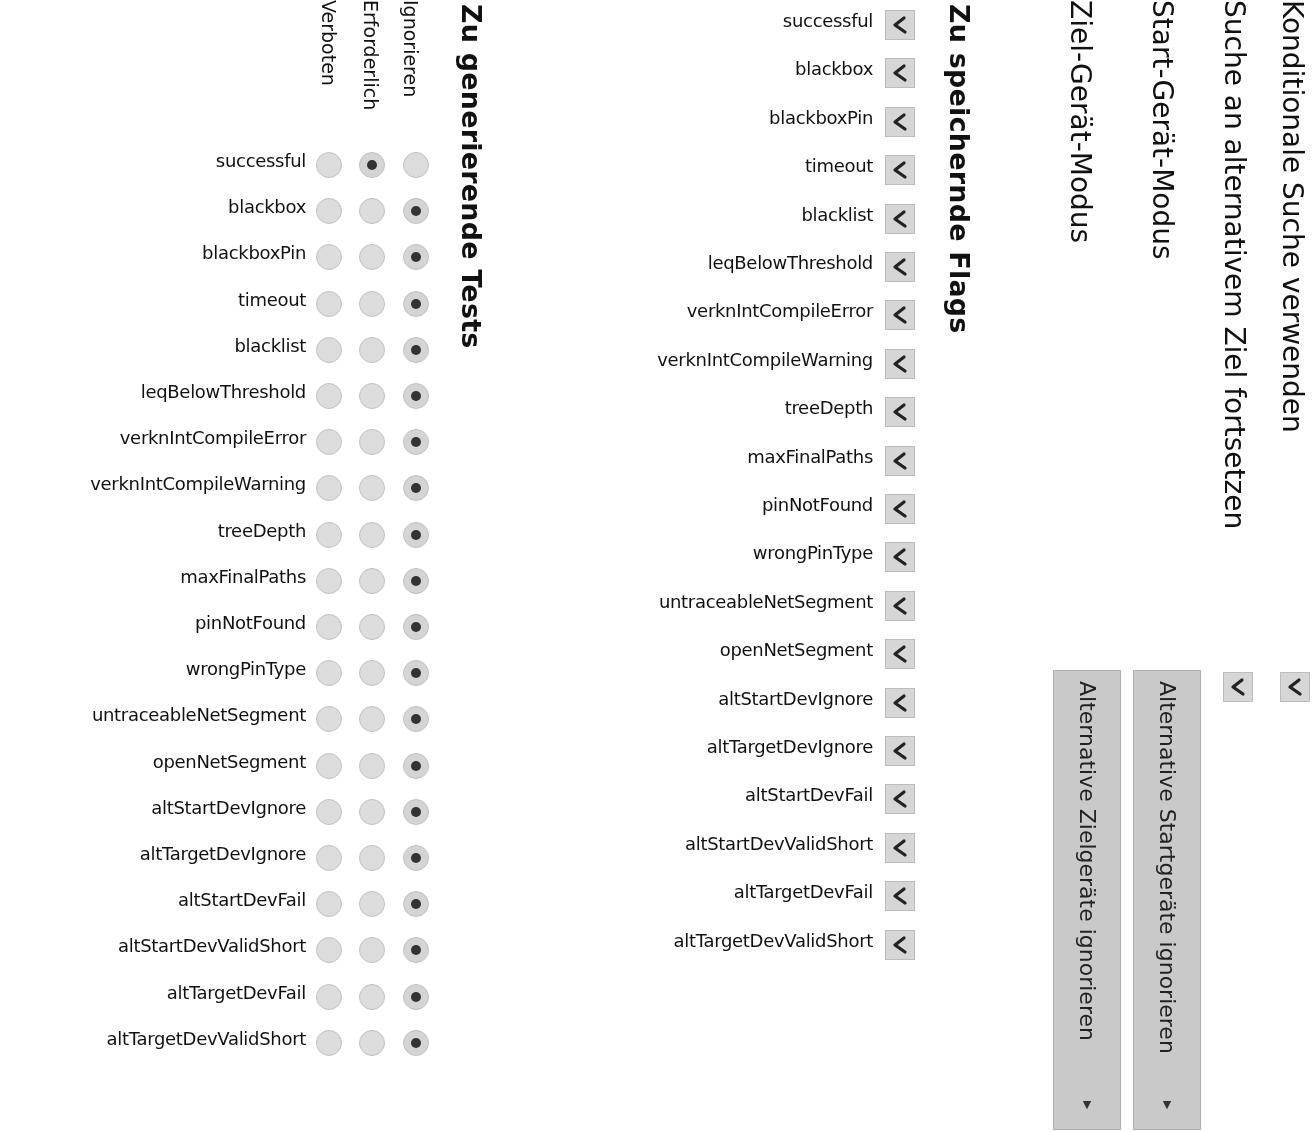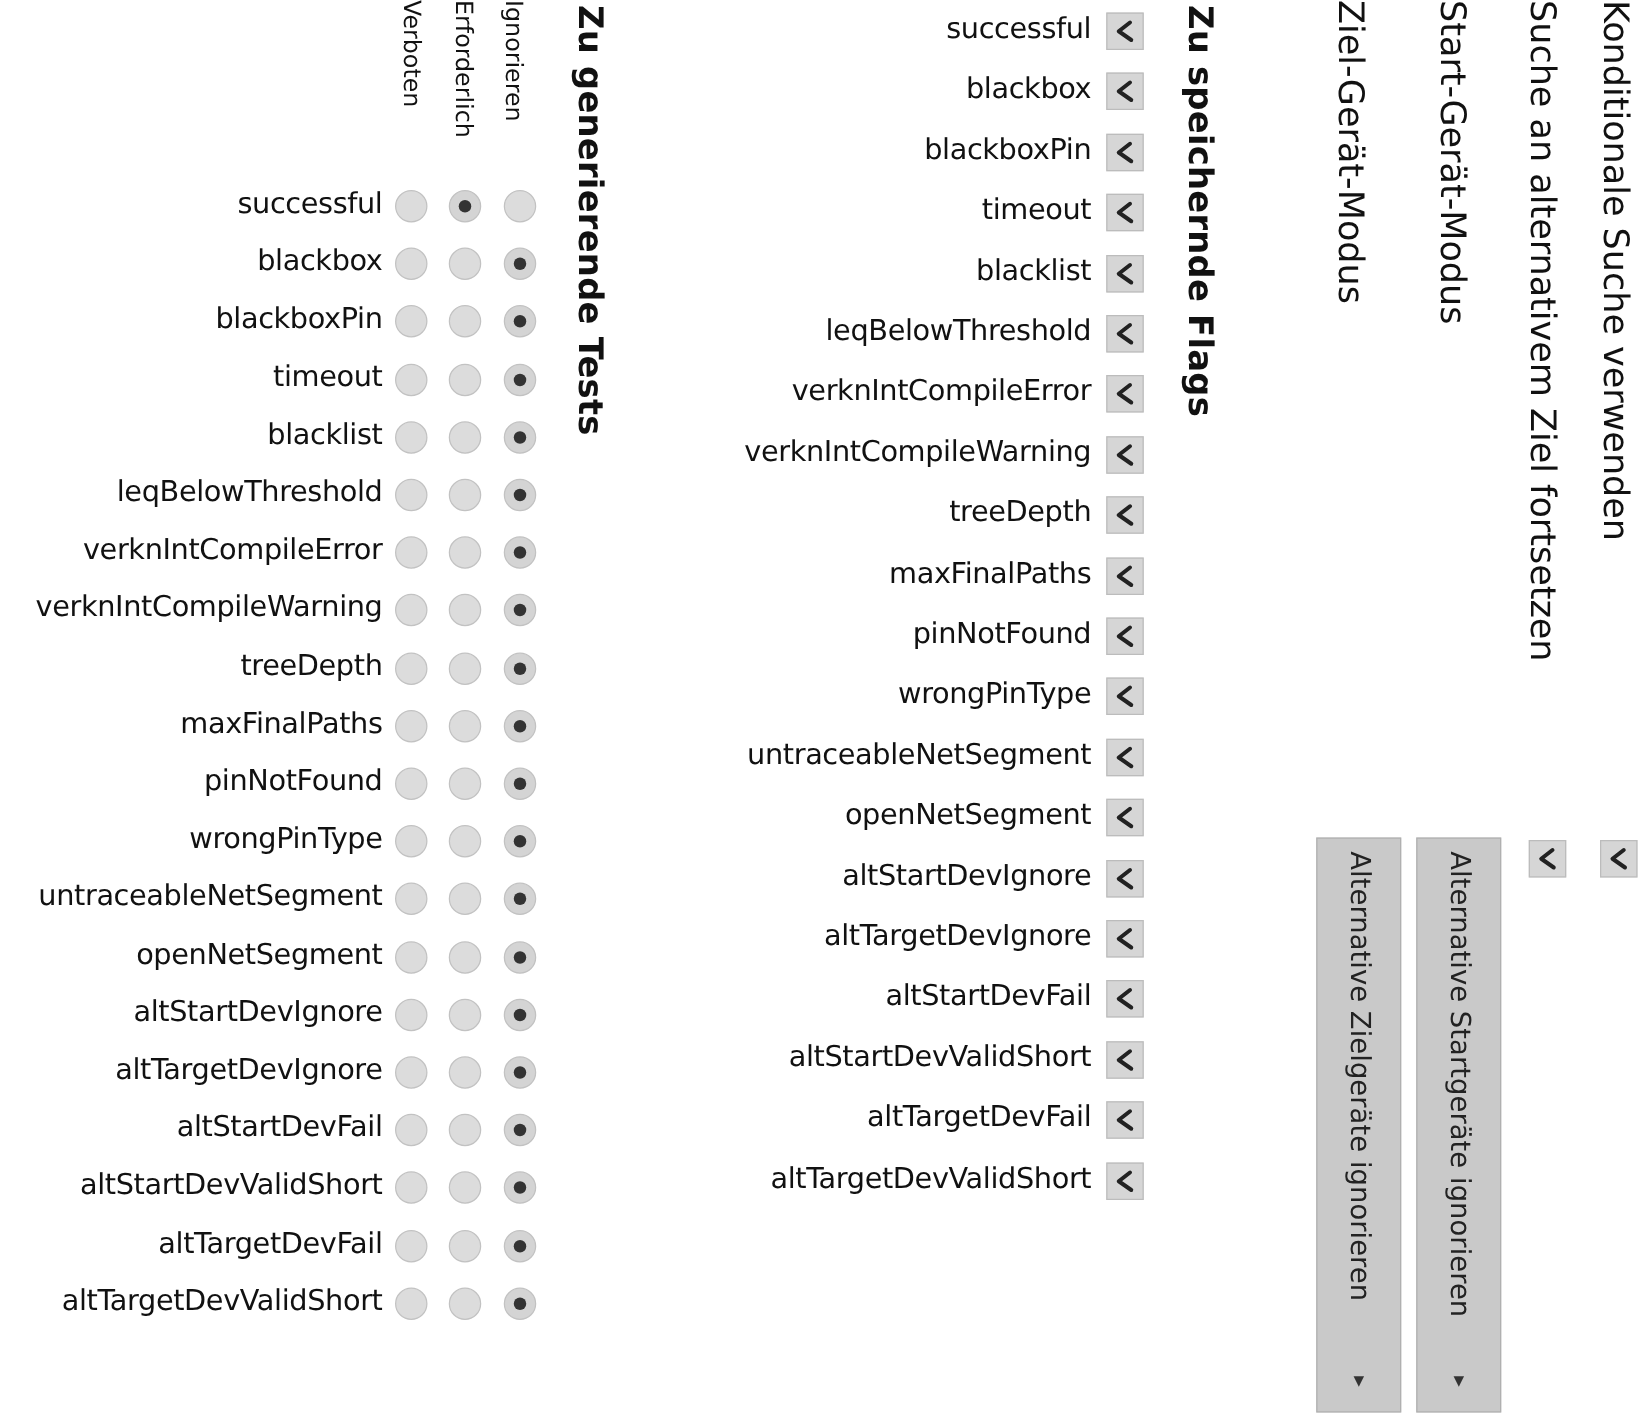--- a/index.html
+++ b/index.html
@@ -2,21 +2,21 @@
 <html><head>
 <meta charset="utf-8">
 <style>
   html, body { margin:0; padding:0; background:#ffffff; }
   body { width:1312px; height:1132px; position:relative; overflow:hidden;
          font-family:"DejaVu Sans", "Liberation Sans", sans-serif; color:#111; }
   .vtext { position:absolute; writing-mode:vertical-rl; white-space:nowrap; }
   .section-title { font-weight:bold; font-size:27px; letter-spacing:0.2px; }
   .col-head { font-size:19px; }
   .opt-label { font-size:28px; }
-  .row-label { position:absolute; white-space:nowrap; font-size:23px; text-align:right; letter-spacing:-0.3px; }
+  .row-label { position:absolute; white-space:nowrap; font-size:18px; text-align:right; letter-spacing:-0.3px; }
   .radio { position:absolute; width:26px; height:26px; border-radius:50%;
            background:#dcdcdc; border:1px solid #c2c2c2; box-sizing:border-box; cursor:pointer; }
   .radio.checked { background:#d4d4d4; }
   .radio.checked::after { content:""; position:absolute; left:7px; top:7px; width:10px; height:10px;
                           border-radius:50%; background:#333; }
   .chk { position:absolute; width:30px; height:30px; background:#d6d6d6; border:1px solid #bcbcbc;
          box-sizing:border-box; cursor:pointer; }
   .chk svg { position:absolute; left:3px; top:3px; }
   .dropdown { position:absolute; background:#c9c9c9; border:1px solid #b0b0b0; box-sizing:border-box; cursor:pointer; }
   .dropdown .dd-label { position:absolute; left:50%; top:10px; transform:translateX(-50%);

